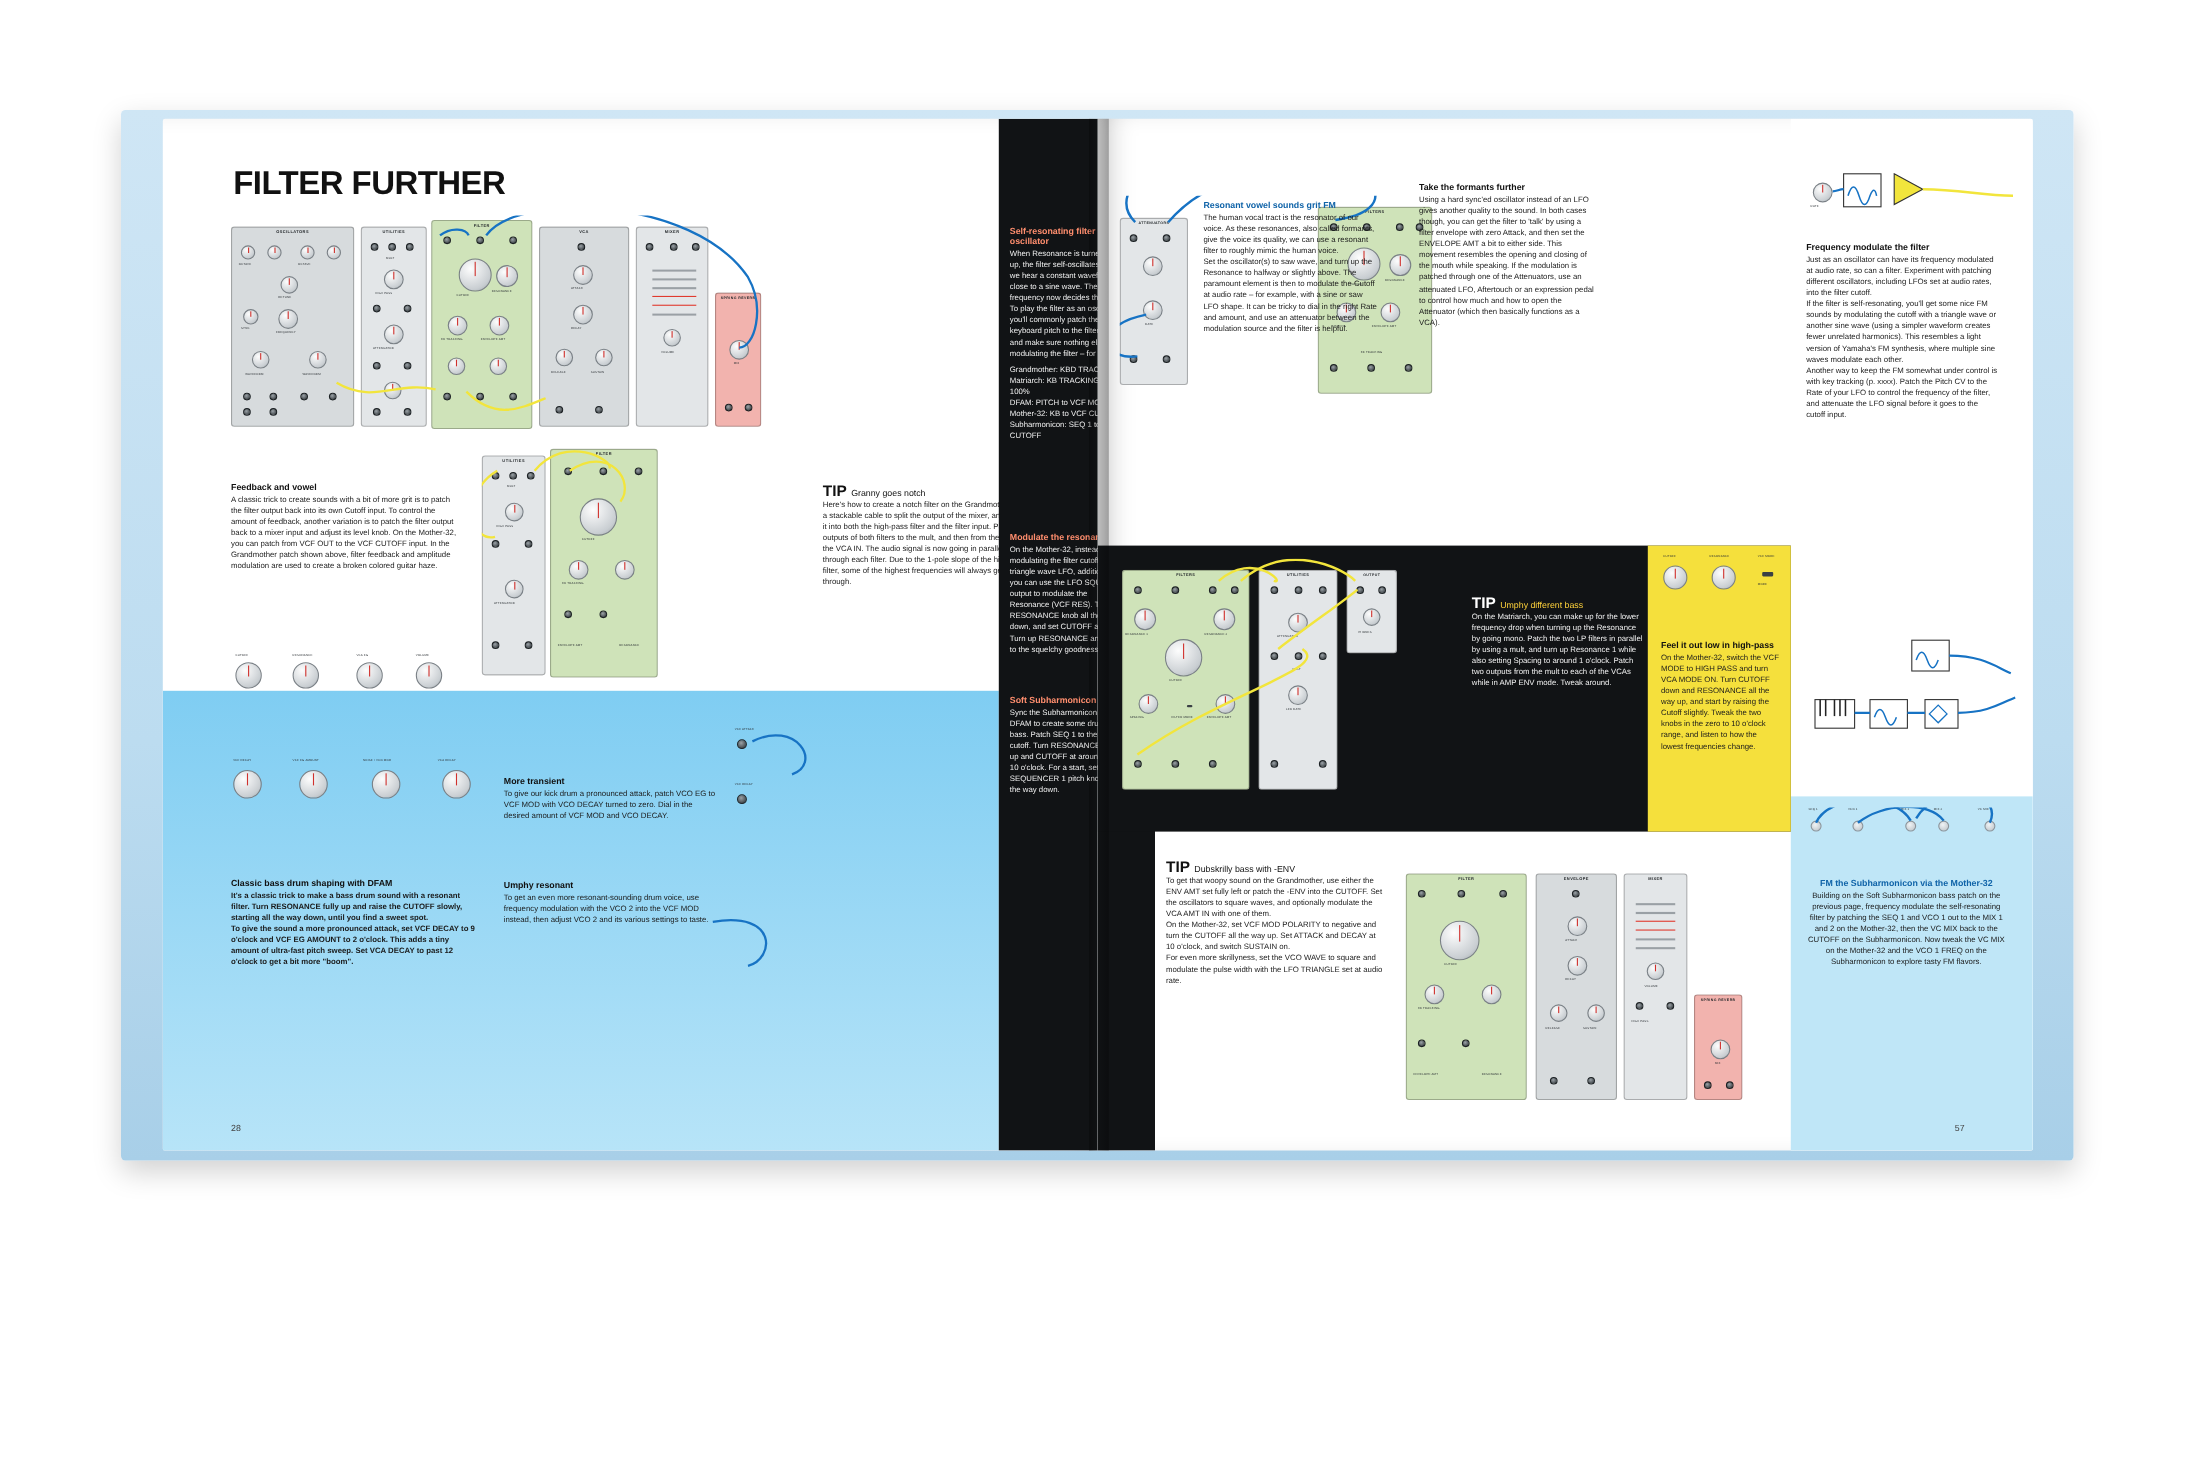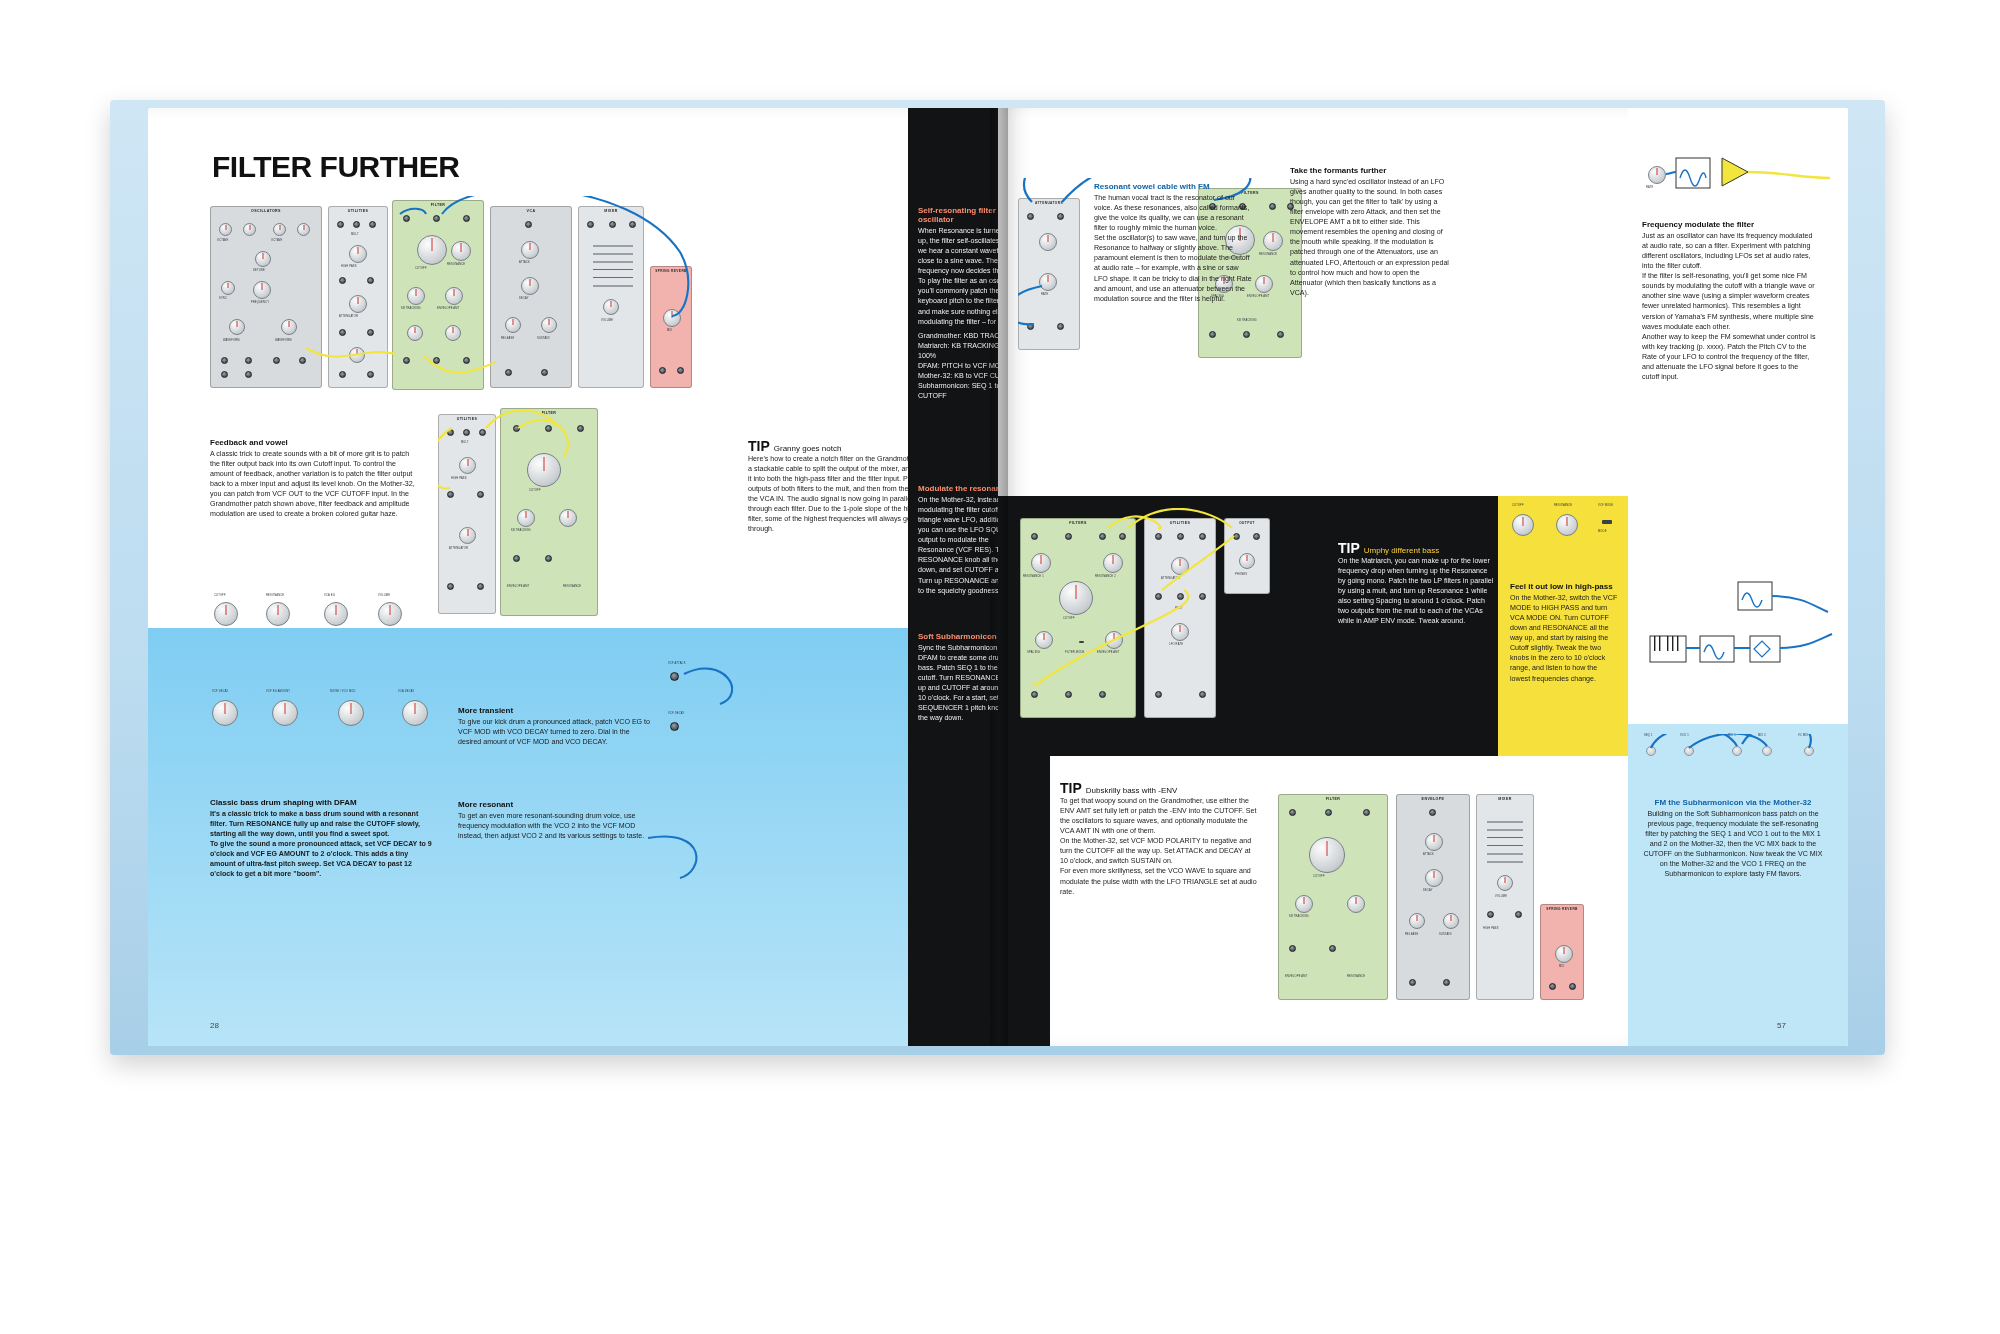--- a/index.html
+++ b/index.html
@@ -289,21 +289,21 @@
         <div class="sub-h">Classic bass drum shaping with DFAM</div>
         <div class="body-txt" style="white-space:pre-line;font-weight:bold;">It's a classic trick to make a bass drum sound with a resonant filter. Turn RESONANCE fully up and raise the CUTOFF slowly, starting all the way down, until you find a sweet spot.
 To give the sound a more pronounced attack, set VCF DECAY to 9 o'clock and VCF EG AMOUNT to 2 o'clock. This adds a tiny amount of ultra-fast pitch sweep. Set VCA DECAY to past 12 o'clock to get a bit more "boom".</div>
       </div>
 
       <div style="position:absolute; left:310px; top:78px; width:196px;">
         <div class="sub-h">More transient</div>
         <div class="body-txt">To give our kick drum a pronounced attack, patch VCO EG to VCF MOD with VCO DECAY turned to zero. Dial in the desired amount of VCF MOD and VCO DECAY.</div>
       </div>
       <div style="position:absolute; left:310px; top:172px; width:196px;">
-        <div class="sub-h">More resonant</div>
+        <div class="sub-h">Umphy resonant</div>
         <div class="body-txt">To get an even more resonant-sounding drum voice, use frequency modulation with the VCO 2 into the VCF MOD instead, then adjust VCO 2 and its various settings to taste.</div>
       </div>
 
       <div style="position:absolute; left:520px; top:34px; width:96px; height:120px;">
         <div class="lbl" style="left:0;  top:0;">VCF ATTACK</div>
         <div class="jack" style="left:2px;  top:10px; width:9px; height:9px;"></div>
         <div class="lbl" style="left:0;  top:50px;">VCF DECAY</div>
         <div class="jack" style="left:2px;  top:60px; width:9px; height:9px;"></div>
       </div>
       <svg class="cables" viewBox="0 0 760 418">
@@ -385,21 +385,21 @@
       </div>
 
       <svg class="cables" viewBox="0 0 340 190">
         <path d="M14 24 C -20 -10 60 -66 160 -44 C 240 -26 256 14 196 22" fill="none" stroke="#1773c4" stroke-width="2.2"></path>
         <path d="M44 24 C 70 -6 108 -22 140 -10" fill="none" stroke="#1773c4" stroke-width="2.2"></path>
         <path d="M24 108 C -26 118 -16 150 16 146" fill="none" stroke="#1773c4" stroke-width="2.2"></path>
       </svg>
     </div>
 
     <div style="position:absolute; left:96px; top:74px; width:160px;">
-      <div class="sub-h blue">Resonant vowel cable with FM</div>
+      <div class="sub-h blue">Resonant vowel sounds grit FM</div>
       <div class="body-txt" style="white-space:pre-line;">The human vocal tract is the resonator of our voice. As these resonances, also called formants, give the voice its quality, we can use a resonant filter to roughly mimic the human voice.
 Set the oscillator(s) to saw wave, and turn up the Resonance to halfway or slightly above. The paramount element is then to modulate the Cutoff at audio rate – for example, with a sine or saw LFO shape. It can be tricky to dial in the right Rate and amount, and use an attenuator between the modulation source and the filter is helpful.</div>
     </div>
 
     <div style="position:absolute; left:292px; top:58px; width:160px;">
       <div class="sub-h">Take the formants further</div>
       <div class="body-txt">Using a hard sync'ed oscillator instead of an LFO gives another quality to the sound. In both cases though, you can get the filter to 'talk' by using a filter envelope with zero Attack, and then set the ENVELOPE AMT a bit to either side. This movement resembles the opening and closing of the mouth while speaking. If the modulation is patched through one of the Attenuators, use an attenuated LFO, Aftertouch or an expression pedal to control how much and how to open the Attenuator (which then basically functions as a VCA).</div>
     </div>
 
     <div class="panel cyan-l" style="left:630px; top:0; width:220px; height:938px; background:linear-gradient(180deg,#ffffff,#ffffff);">

